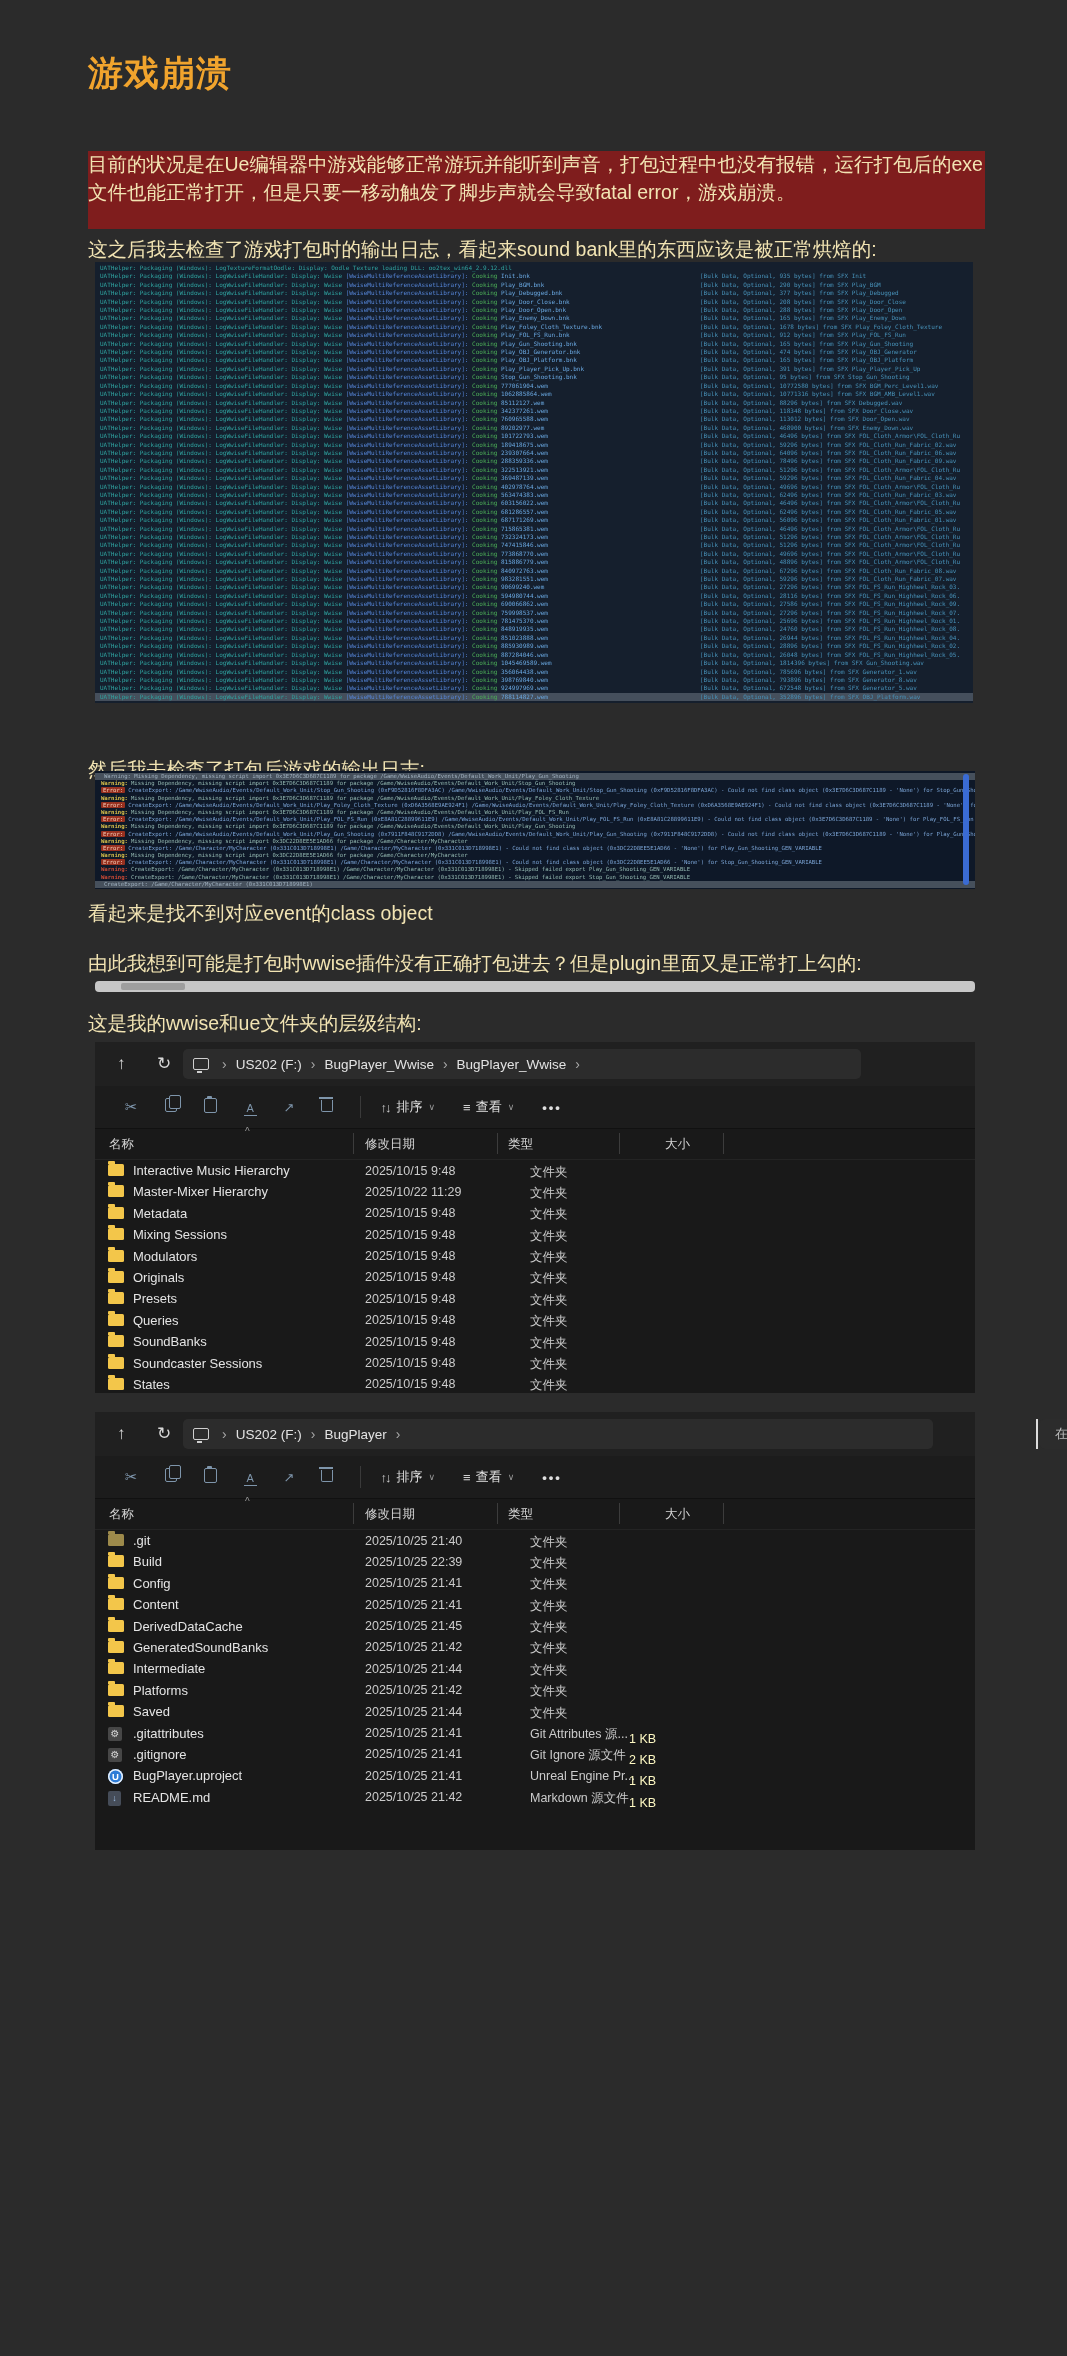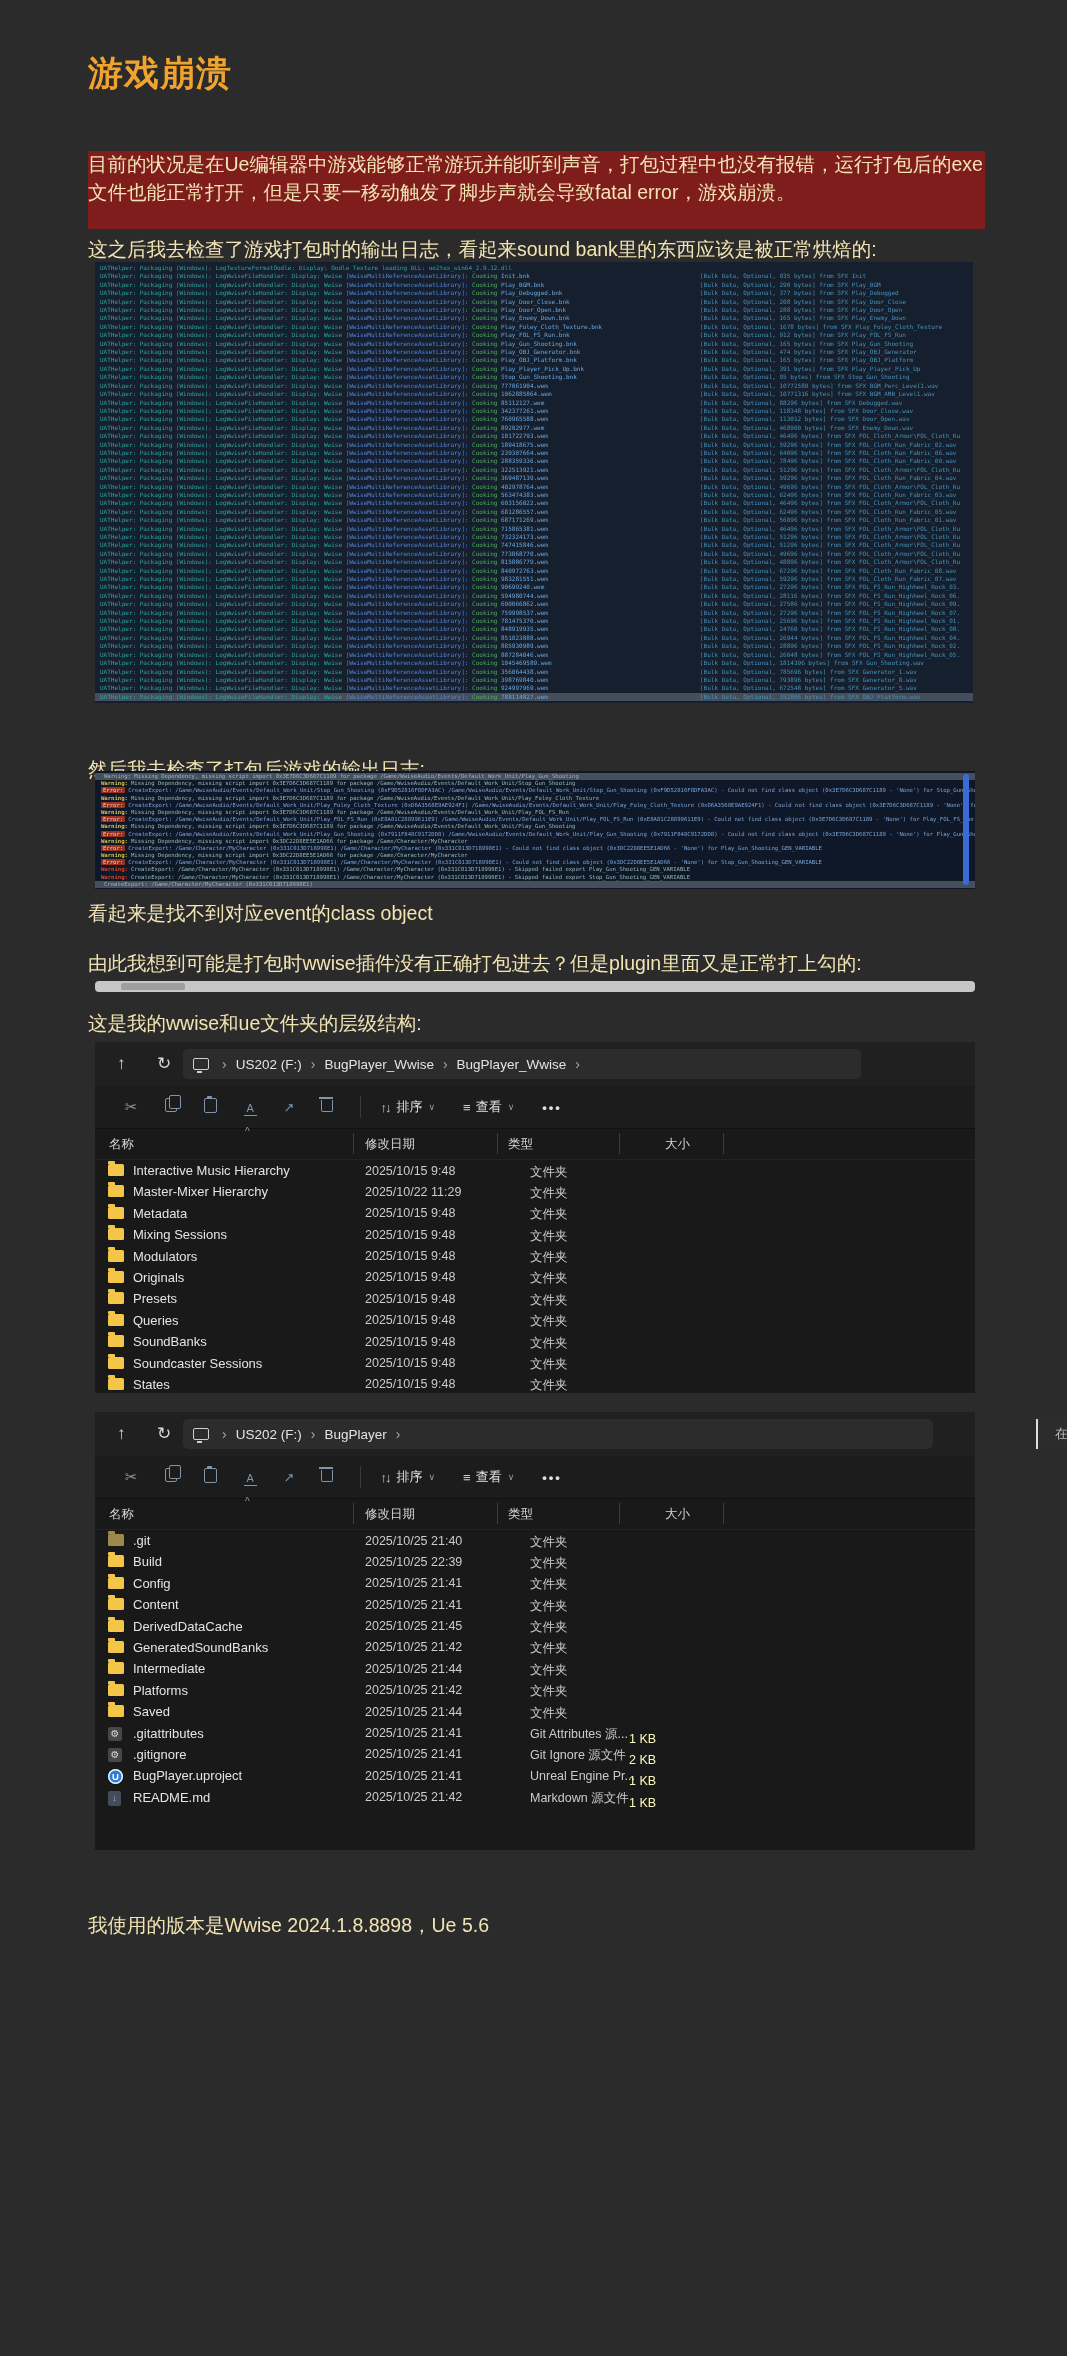--- a/index.html
+++ b/index.html
@@ -740,15 +740,14 @@
           <span class="dt">2025/10/25 21:42</span>
           <span class="ty">Markdown 源文件</span>
           <span class="sz">1 KB</span>
         </div>
       </div>
   </div>
 
   <div class="vline"></div>
   <div class="frag">在</div>
 
-  <div class="para pfoot">我使用的版本是Wwise 2024.1.8.8898，Ue 5.6</div>
 
 </div>
 
 </body></html>

